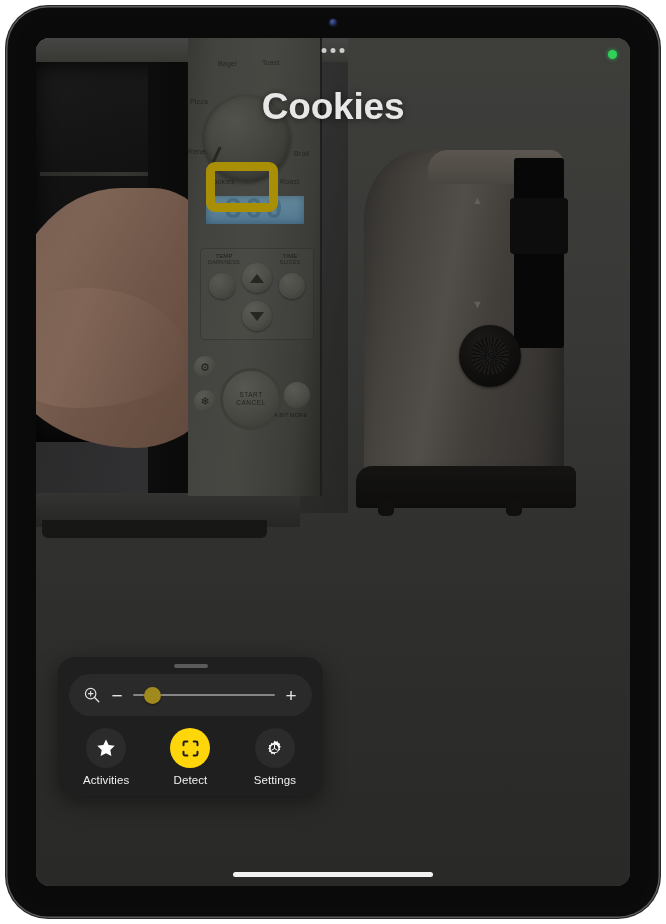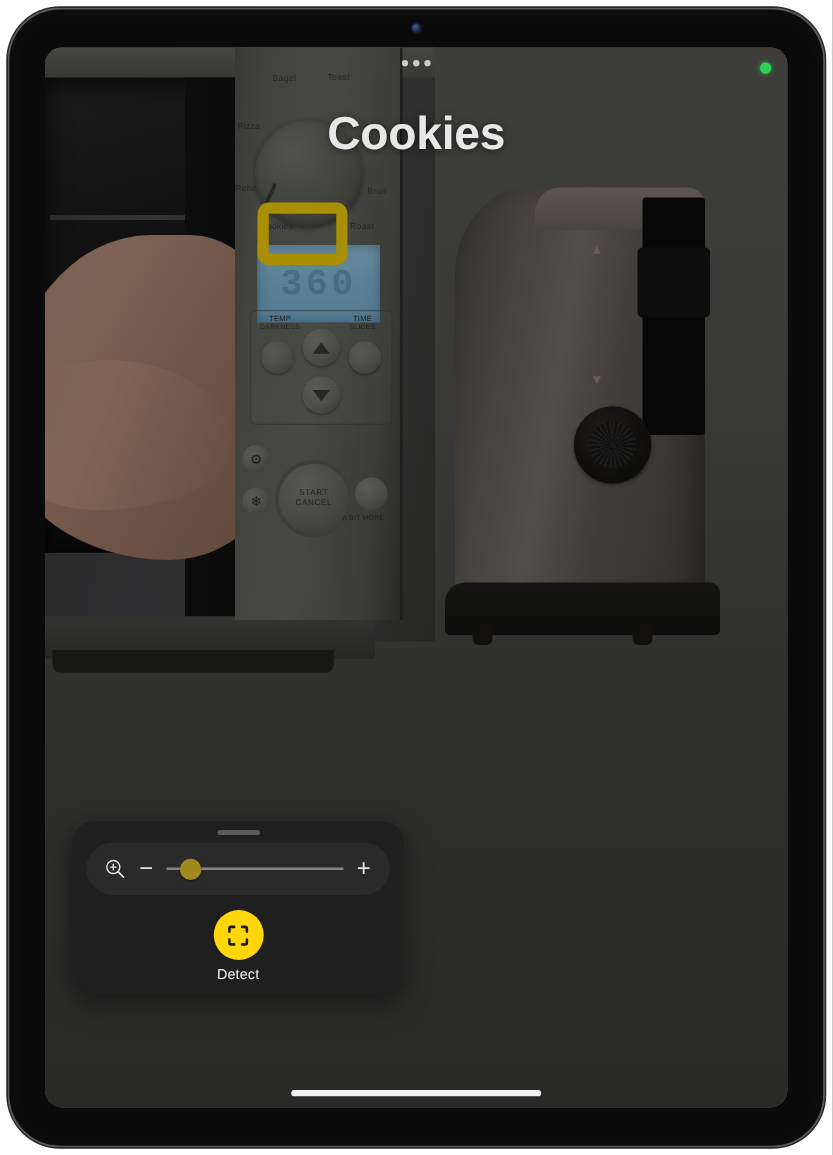--- a/index.html
+++ b/index.html
@@ -179,21 +179,21 @@
     width: 3px; height: 18px; background: #3a3a34;
     transform: rotate(25deg); border-radius: 2px;
   }
   .dial-label {
     position: absolute;
     color: #2d2d2a; font-size: 7px; letter-spacing: .2px;
     opacity: .8;
   }
   #lcd {
     position: absolute; left: 18px; top: 158px;
-    width: 98px; height: 62px;
+    width: 98px; height: 28px;
     background: linear-gradient(180deg, #9fd3ec 0%, #8ec6e6 40%, #7fb9dd 100%);
     box-shadow: inset 0 0 10px rgba(40,90,130,.5);
   }
   #lcd-digits {
     position: absolute; inset: 0;
     display: flex; align-items: center; justify-content: center;
     color: #5c93b5; font-family: "Liberation Mono", monospace;
     font-size: 29px; font-weight: bold; letter-spacing: 3px;
     opacity: .62;
   }
@@ -572,35 +572,58 @@
         <span id="zoom-minus">−</span>
         <span id="zoom-slider">
           <span id="zoom-track"></span>
           <span id="zoom-thumb" style="left: 11.25px; background: rgb(160, 138, 29);"></span>
         </span>
         <span id="zoom-plus">+</span>
       </div>
 
       <div id="panel-buttons">
 
+        <div class="panel-btn">
+          <span class="btn-circle">
+            <svg viewBox="0 0 24 24" width="22" height="22">
+              <path d="M12 2.6l2.9 6.1 6.6.9-4.8 4.6 1.2 6.6L12 17.6 6.1 20.8l1.2-6.6L2.5 9.6l6.6-.9z" fill="#ffffff"></path>
+            </svg>
+          </span>
+          <span class="panel-label">Activities</span>
+        </div>
 
         <div class="panel-btn">
           <span class="btn-circle active">
             <svg viewBox="0 0 24 24" width="21" height="21">
               <g fill="none" stroke="#1c1c1c" stroke-width="2.3" stroke-linecap="round">
                 <path d="M4 8.4V5.6A1.6 1.6 0 0 1 5.6 4h2.8"></path>
                 <path d="M15.6 4h2.8A1.6 1.6 0 0 1 20 5.6v2.8"></path>
                 <path d="M20 15.6v2.8a1.6 1.6 0 0 1-1.6 1.6h-2.8"></path>
                 <path d="M8.4 20H5.6A1.6 1.6 0 0 1 4 18.4v-2.8"></path>
               </g>
             </svg>
           </span>
           <span class="panel-label">Detect</span>
         </div>
 
 
+        <div class="panel-btn">
+          <span class="btn-circle">
+            <svg viewBox="0 0 24 24" width="21" height="21">
+              <path fill="#ffffff" d="M12 1.8l1.5 1.6 2.1-.8.7 2.2 2.2.7-.8 2.1 1.6 1.5-1.6 1.5.8 2.1-2.2.7-.7 2.2-2.1-.8L12 18.2l-1.5-1.6-2.1.8-.7-2.2-2.2-.7.8-2.1L4.7 11l1.6-1.5-.8-2.1 2.2-.7.7-2.2 2.1.8z" transform="translate(0 1)"></path>
+              <circle cx="12" cy="12" r="5.4" fill="#ffffff"></circle>
+              <circle cx="12" cy="12" r="4.4" fill="#2b2b2b"></circle>
+              <g stroke="#ffffff" stroke-width="1.1">
+                <line x1="12" y1="12" x2="12" y2="7.8"></line>
+                <line x1="12" y1="12" x2="15.6" y2="14.1"></line>
+                <line x1="12" y1="12" x2="8.4" y2="14.1"></line>
+              </g>
+            </svg>
+          </span>
+          <span class="panel-label">Settings</span>
+        </div>
 
       </div>
     </div>
 
     <div id="home-indicator"></div>
   </div>
 </div>
 
 </body></html>

